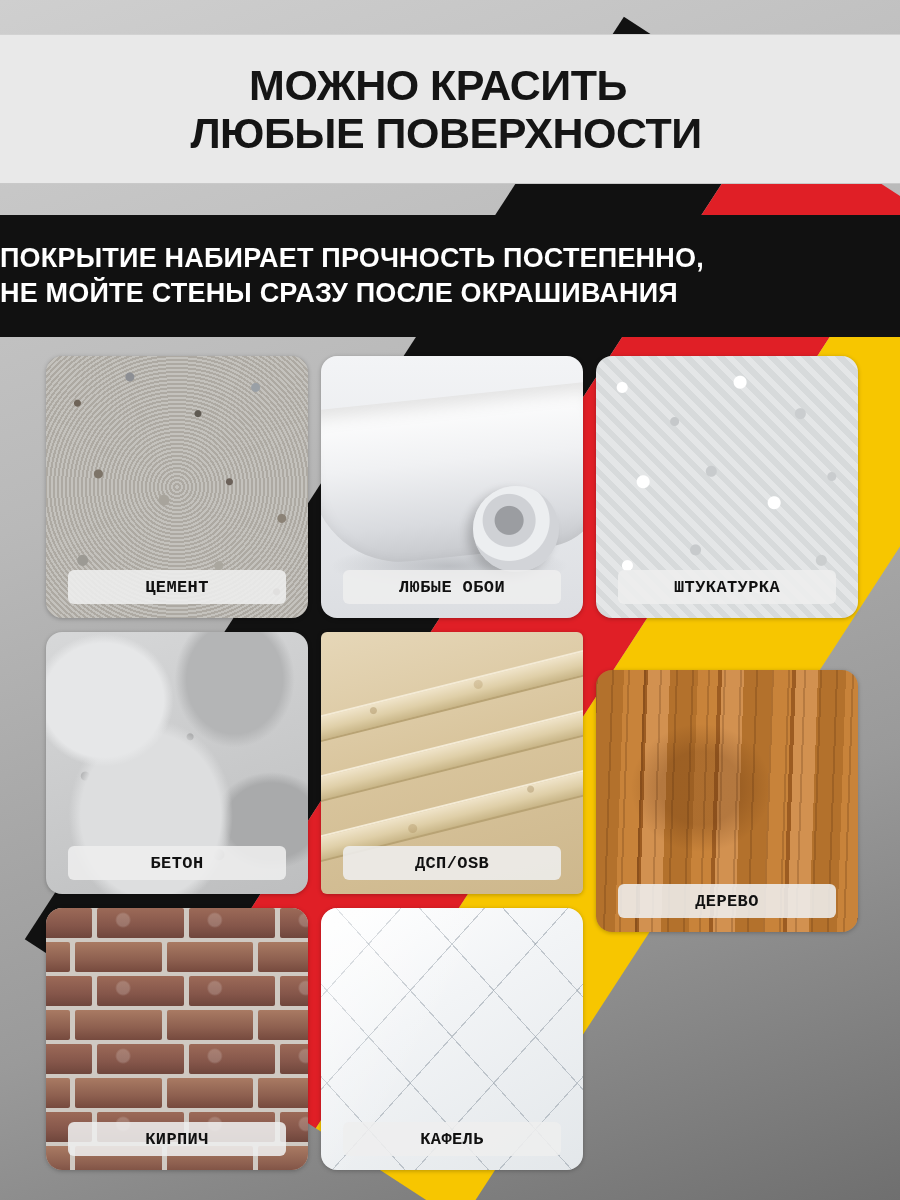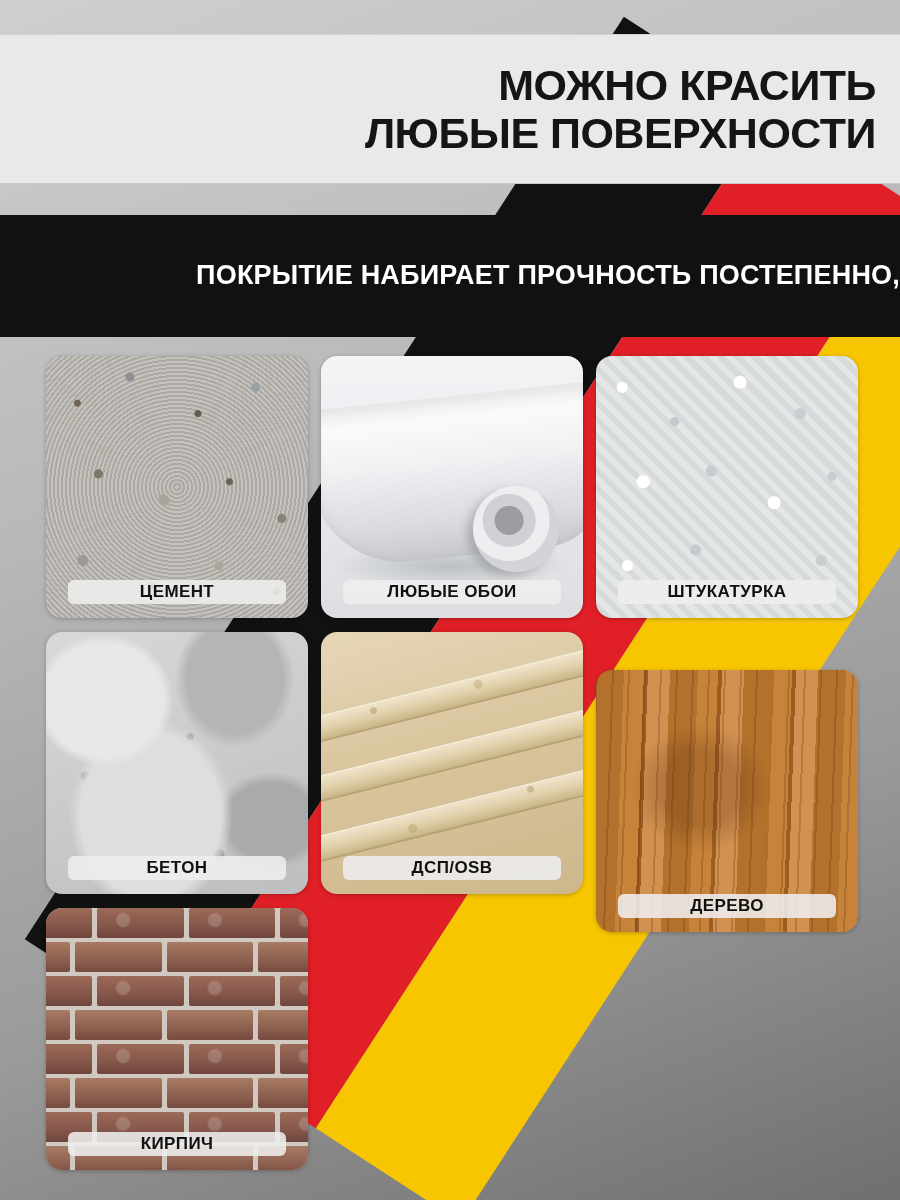--- a/index.html
+++ b/index.html
@@ -64,35 +64,35 @@
   .logo-flag .f-gold  { background: #f5c400; }
 
   .header-title {
     flex: 1;
     padding-right: 24px;
     color: #151515;
     font-size: 43px;
     font-weight: bold;
     line-height: 1.12;
     letter-spacing: -0.5px;
-    text-align: right;
+    text-align: center;
   }
   .header-title span { display: block; }
   .header-title .l2 { margin-left: 16px; }
 
   
   .black-strip {
     position: absolute;
     top: 215px; left: 0;
     width: 900px;
     height: 122px;
     background: #111111;
     display: flex;
     flex-direction: column;
-    align-items: flex-end;
+    align-items: flex-start;
     justify-content: center;
   }
   .black-strip span {
     color: #ffffff;
     font-size: 27px;
     font-weight: bold;
     line-height: 1.3;
     letter-spacing: 0.2px;
     text-align: center;
   }
@@ -131,30 +131,31 @@
     height: 262px;
     border-radius: 16px;
     overflow: hidden;
     box-shadow: 0 1px 4px rgba(0,0,0,0.25);
   }
   .tile .caption {
     position: absolute;
     left: 22px;
     right: 22px;
     bottom: 14px;
-    height: 24px;
+    height: 34px;
     background: rgba(238,238,238,0.88);
     border-radius: 6px;
     display: flex;
     align-items: center;
     justify-content: center;
     color: #111111;
     font-size: 17px;
     font-weight: bold;
     letter-spacing: 0.4px;
+    font-family: Liberation Mono, monospace;
   }
 
   
   .tex-cement {
     background-color: #b9b7b2;
     background-image:
       radial-gradient(circle at 12% 18%, #6e6357 0 3px, transparent 4px),
       radial-gradient(circle at 32% 8%,  #8d8f94 0 4px, transparent 5px),
       radial-gradient(circle at 58% 22%, #5f5a52 0 3px, transparent 4px),
       radial-gradient(circle at 80% 12%, #9aa0a6 0 4px, transparent 5px),
@@ -222,20 +223,21 @@
       radial-gradient(ellipse at 40% 70%, #dddedf 0 70px, transparent 82px),
       radial-gradient(ellipse at 86% 72%, #a9aaab 0 45px, transparent 58px),
       radial-gradient(circle at 15% 55%, #9d9e9f 0 4px, transparent 5px),
       radial-gradient(circle at 55% 40%, #a5a6a7 0 3px, transparent 4px),
       radial-gradient(circle at 66% 85%, #9a9b9c 0 5px, transparent 6px),
       linear-gradient(160deg, #d7d8d9, #bdbebf);
   }
   
   .tex-osb {
     background: linear-gradient(165deg, #e6d7b8 0%, #d9c59d 45%, #cdb78c 100%);
+    border-radius: 6px;
   }
   .osb-board {
     position: absolute;
     height: 26px;
     background: linear-gradient(180deg, #efe3c8 0%, #dfcfa8 55%, #c9b688 100%);
     border-top: 2px solid #f4ebd6;
     border-bottom: 2px solid #b8a374;
     transform: rotate(-14deg);
   }
   .osb-b1 { left: -30px; top: 50px;  width: 330px; }
@@ -324,20 +326,21 @@
 
   <div class="header">
     <div class="header-title">
       <span class="l1">МОЖНО КРАСИТЬ</span>
       <span class="l2">ЛЮБЫЕ ПОВЕРХНОСТИ</span>
     </div>
   </div>
 
   <div class="black-strip">
     <span>ПОКРЫТИЕ НАБИРАЕТ ПРОЧНОСТЬ ПОСТЕПЕННО,</span>
+    <span>НЕ МОЙТЕ СТЕНЫ СРАЗУ ПОСЛЕ ОКРАШИВАНИЯ</span>
   </div>
 
   <div class="grid">
 
     <div class="tile tex-cement">
       <div class="caption">ЦЕМЕНТ</div>
     </div>
 
     <div class="tile tex-wallpaper">
       <div class="roll-shadow"></div>
@@ -413,15 +416,20 @@
         </div>
       <div class="brick-row alt" style="top:238px;left:-62px">
           <b></b>
           <b></b>
           <b></b>
           <b></b>
         </div>
       <div class="caption">КИРПИЧ</div>
     </div>
 
+    <div class="tile tex-kafel">
+      <div class="kafel-lines"></div>
+      <div class="gloss"></div>
+      <div class="caption">КАФЕЛЬ</div>
+    </div>
 
   </div>
 </div>
 
 </body></html>

